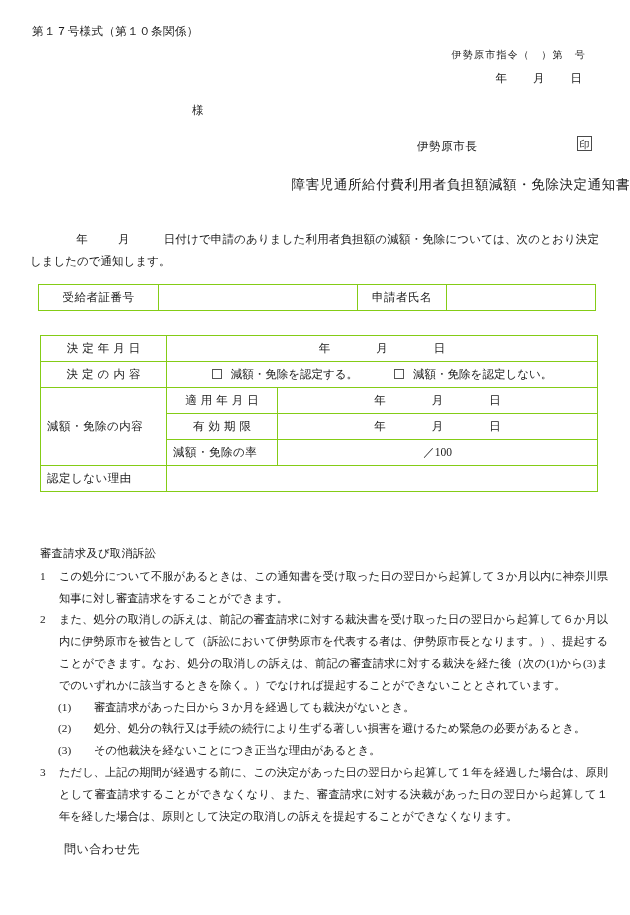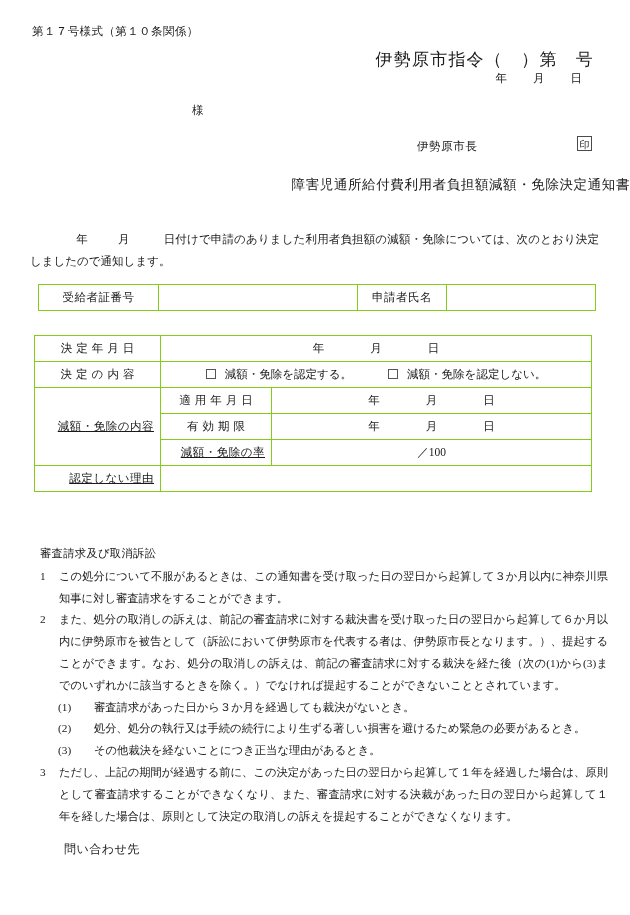--- a/index.html
+++ b/index.html
@@ -28,23 +28,23 @@
   .form-no {
     position: absolute;
     left: 32px;
     top: 24px;
     font-size: 11.5px;
     letter-spacing: 0.4px;
     white-space: nowrap;
   }
   .doc-number {
     position: absolute;
-    right: 36px;
+    right: 44px;
     top: 48px;
-    font-size: 17px;
+    font-size: 10px;
     letter-spacing: 1.2px;
     white-space: nowrap;
   }
   .doc-date {
     position: absolute;
     right: 47px;
     top: 71px;
     font-size: 11.5px;
     letter-spacing: 1px;
     white-space: nowrap;
@@ -134,33 +134,32 @@
     top: 284px;
     width: 557px;
   }
   #table-recipient td.lbl {
     text-align: center;
     letter-spacing: 0.5px;
   }
 
   
   #table-decision {
-    left: 34px;
+    left: 40px;
     top: 335px;
     width: 557px;
   }
   .lbl-spread {
     text-align: center;
     letter-spacing: 4px;
     text-indent: 4px;
   }
   .lbl-tight {
-    text-align: right;
+    text-align: left;
     letter-spacing: 0.5px;
-    text-decoration: underline;
   }
   .checkline .cb {
     display: inline-block;
     width: 10px;
     height: 10px;
     border: 1px solid #555555;
     margin-right: 9px;
     vertical-align: -1px;
     box-sizing: border-box;
   }

